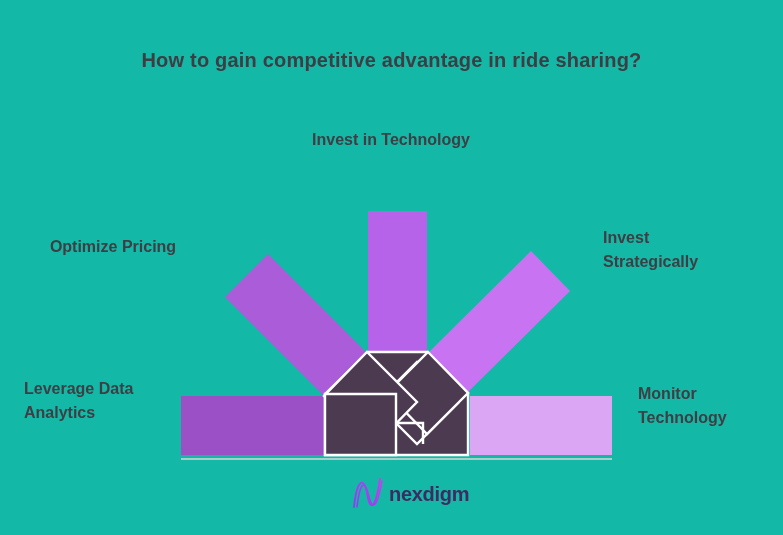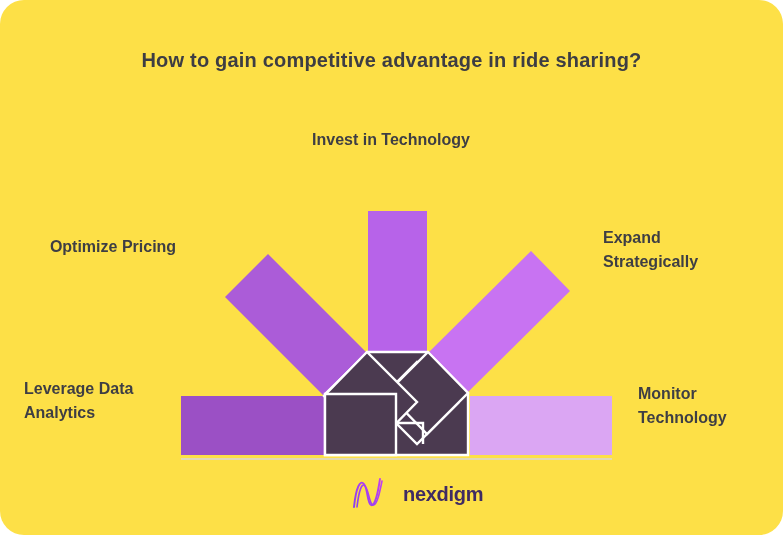--- a/index.html
+++ b/index.html
@@ -1,55 +1,54 @@
 <!DOCTYPE html>
 <html><head>
 <meta charset="utf-8">
 <style>
   html,body{margin:0;padding:0;background:#ffffff;}
   .stage{
-    position:relative;width:783px;height:535px;background:#fde047;overflow:hidden;
+    position:relative;width:783px;height:535px;background:#14b8a6;overflow:hidden;
     font-family:"Liberation Sans", sans-serif;
-    border-radius:24px;
   }
   .title{
     position:absolute;left:0;top:49px;width:783px;text-align:center;
     font-size:20px;font-weight:700;color:#3d3d43;letter-spacing:.2px;
   }
   .label{
     position:absolute;font-size:16px;font-weight:700;color:#3e3e44;line-height:24px;
   }
   .label.center{text-align:center;}
   .label.right{text-align:left;}
   .label.left{text-align:left;}
   #label-top{left:241px;top:128px;width:300px;}
   #label-upper-left{left:28px;top:235px;width:170px;}
   #label-left{left:24px;top:377px;width:133px;}
   #label-upper-right{left:603px;top:226px;width:125px;}
   #label-right{left:638px;top:382px;width:125px;}
   .graphic{position:absolute;left:0;top:0;}
   .logo{
-    position:absolute;left:349px;top:476px;display:flex;align-items:center;gap:16px;
+    position:absolute;left:349px;top:476px;display:flex;align-items:center;gap:2px;
   }
   .logo-text{
     font-size:20px;font-weight:700;color:#3f2b63;letter-spacing:-0.3px;
   }
 </style>
 </head>
 <body>
 
 <div class="stage">
 
   <div class="title">How to gain competitive advantage in ride sharing?</div>
 
   <div class="label center" id="label-top">Invest in Technology</div>
 
   <div class="label center" id="label-upper-left">Optimize Pricing</div>
 
-  <div class="label left" id="label-upper-right">Expand Strategically</div>
+  <div class="label left" id="label-upper-right">Invest Strategically</div>
 
   <div class="label right" id="label-left">Leverage Data Analytics</div>
 
   <div class="label left" id="label-right">Monitor Technology</div>
 
   <svg class="graphic" width="783" height="535" viewBox="0 0 783 535">
 
     <rect x="368" y="211" width="59" height="142" fill="#b763e9"></rect>
 
     <polygon points="324,396 367,353 268,254 225,297" fill="#ab5cd8"></polygon>

